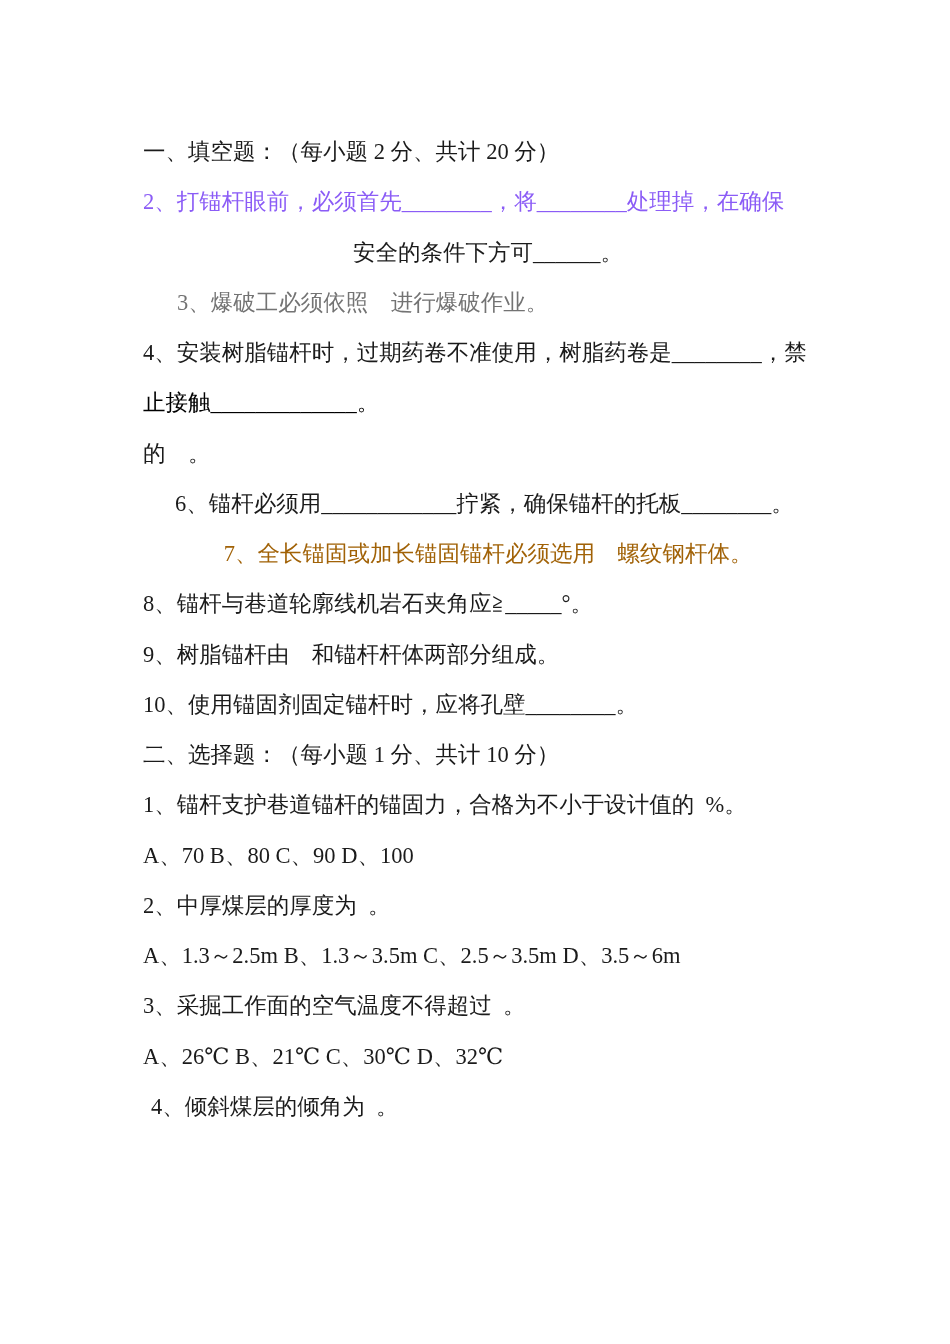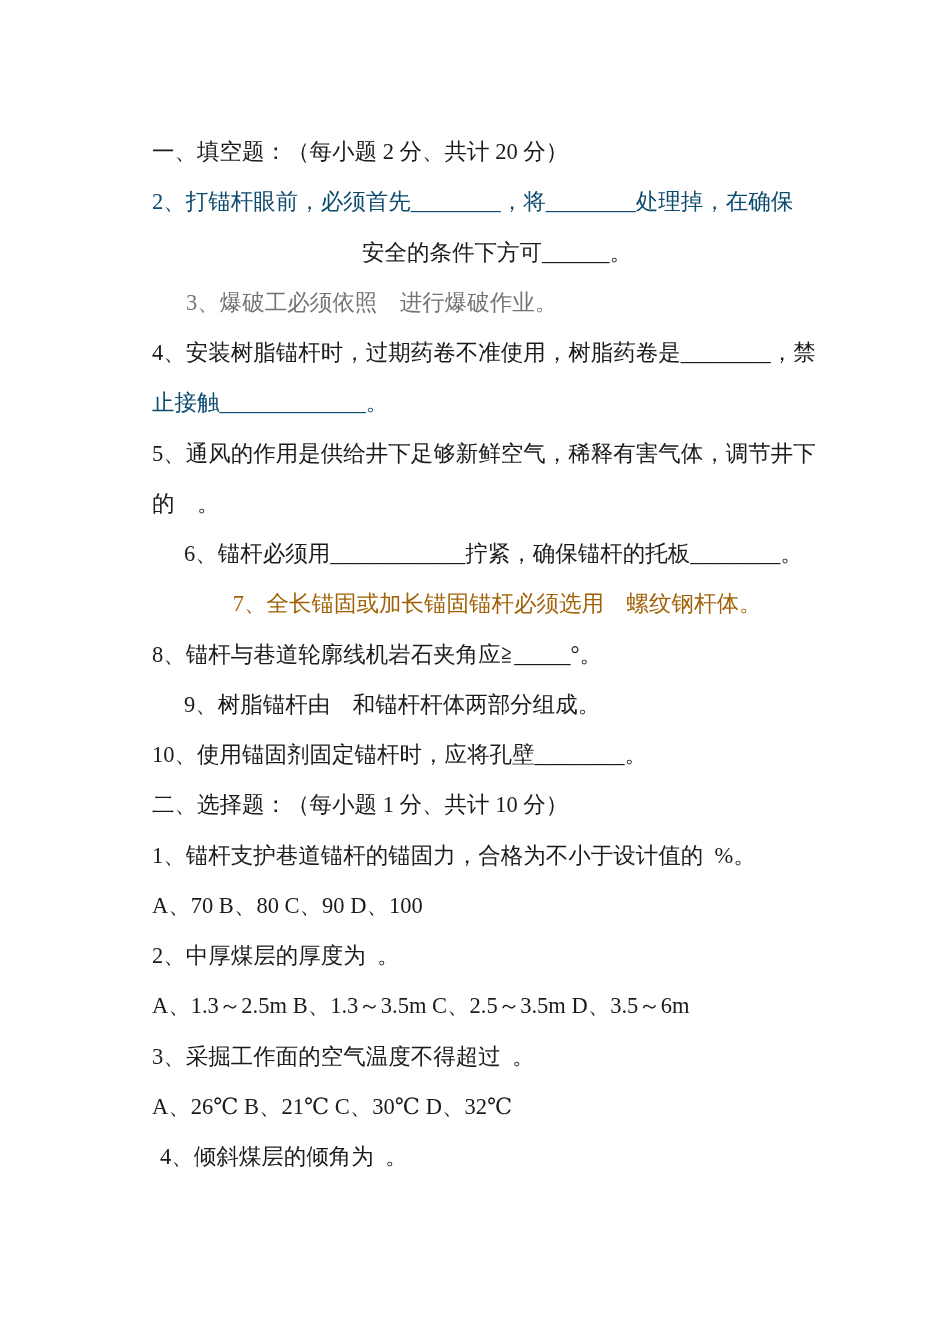--- a/index.html
+++ b/index.html
@@ -17,50 +17,49 @@
   .doc-page {
     position: absolute;
     left: 0;
     top: 0;
     width: 950px;
     height: 1344px;
     background: #ffffff;
   }
   .doc-content {
     position: absolute;
-    left: 152px;
+    left: 143px;
     top: 127px;
     width: 690px;
   }
   .doc-line {
     height: 50.25px;
     line-height: 50.25px;
     font-size: 22.5px;
     color: #1b1b1b;
     white-space: pre;
     font-family: "Liberation Serif", "DejaVu Serif", serif;
   }
 </style>
 </head>
 <body style="background: rgb(255, 255, 255);">
 
 <div class="doc-page">
   <div class="doc-content">
     <div class="doc-line" style="color: rgb(27, 27, 27);">一、填空题：（每小题 2 分、共计 20 分）</div>
-    <div class="doc-line" style="color: #0c4a6e;">2、打锚杆眼前，必须首先________，将________处理掉，在确保</div>
+    <div class="doc-line" style="color: #8b5cf6;">2、打锚杆眼前，必须首先________，将________处理掉，在确保</div>
     <div class="doc-line" style="color: rgb(27, 27, 27); text-align: center;">安全的条件下方可______。</div>
     <div class="doc-line" style="color: #737373; margin-left: 34px;">3、爆破工必须依照　进行爆破作业。</div>
     <div class="doc-line" style="color: rgb(27, 27, 27);">4、安装树脂锚杆时，过期药卷不准使用，树脂药卷是________，禁</div>
-    <div class="doc-line" style="color: #0c4a6e;">止接触_____________。</div>
-    <div class="doc-line" style="color: rgb(27, 27, 27);">5、通风的作用是供给井下足够新鲜空气，稀释有害气体，调节井下</div>
+    <div class="doc-line" style="color: #000000;">止接触_____________。</div>
     <div class="doc-line" style="color: rgb(27, 27, 27);">的　。</div>
     <div class="doc-line" style="color: rgb(27, 27, 27); margin-left: 32px;">6、锚杆必须用____________拧紧，确保锚杆的托板________。</div>
     <div class="doc-line" style="color: #a16207; text-align: center;">7、全长锚固或加长锚固锚杆必须选用　螺纹钢杆体。</div>
     <div class="doc-line" style="color: rgb(27, 27, 27);">8、锚杆与巷道轮廓线机岩石夹角应≧_____°。</div>
-    <div class="doc-line" style="color: rgb(27, 27, 27); margin-left: 32px;">9、树脂锚杆由　和锚杆杆体两部分组成。</div>
+    <div class="doc-line" style="color: rgb(27, 27, 27);">9、树脂锚杆由　和锚杆杆体两部分组成。</div>
     <div class="doc-line" style="color: rgb(27, 27, 27);">10、使用锚固剂固定锚杆时，应将孔壁________。</div>
     <div class="doc-line" style="color: rgb(27, 27, 27);">二、选择题：（每小题 1 分、共计 10 分）</div>
     <div class="doc-line" style="color: rgb(27, 27, 27);">1、锚杆支护巷道锚杆的锚固力，合格为不小于设计值的  %。</div>
     <div class="doc-line" style="color: rgb(27, 27, 27);">A、70 B、80 C、90 D、100</div>
     <div class="doc-line" style="color: rgb(27, 27, 27);">2、中厚煤层的厚度为  。</div>
     <div class="doc-line" style="color: rgb(27, 27, 27);">A、1.3～2.5m B、1.3～3.5m C、2.5～3.5m D、3.5～6m</div>
     <div class="doc-line" style="color: rgb(27, 27, 27);">3、采掘工作面的空气温度不得超过  。</div>
     <div class="doc-line" style="color: rgb(27, 27, 27);">A、26℃ B、21℃ C、30℃ D、32℃</div>
     <div class="doc-line" style="color: rgb(27, 27, 27); margin-left: 8px;">4、倾斜煤层的倾角为  。</div>
   </div>

